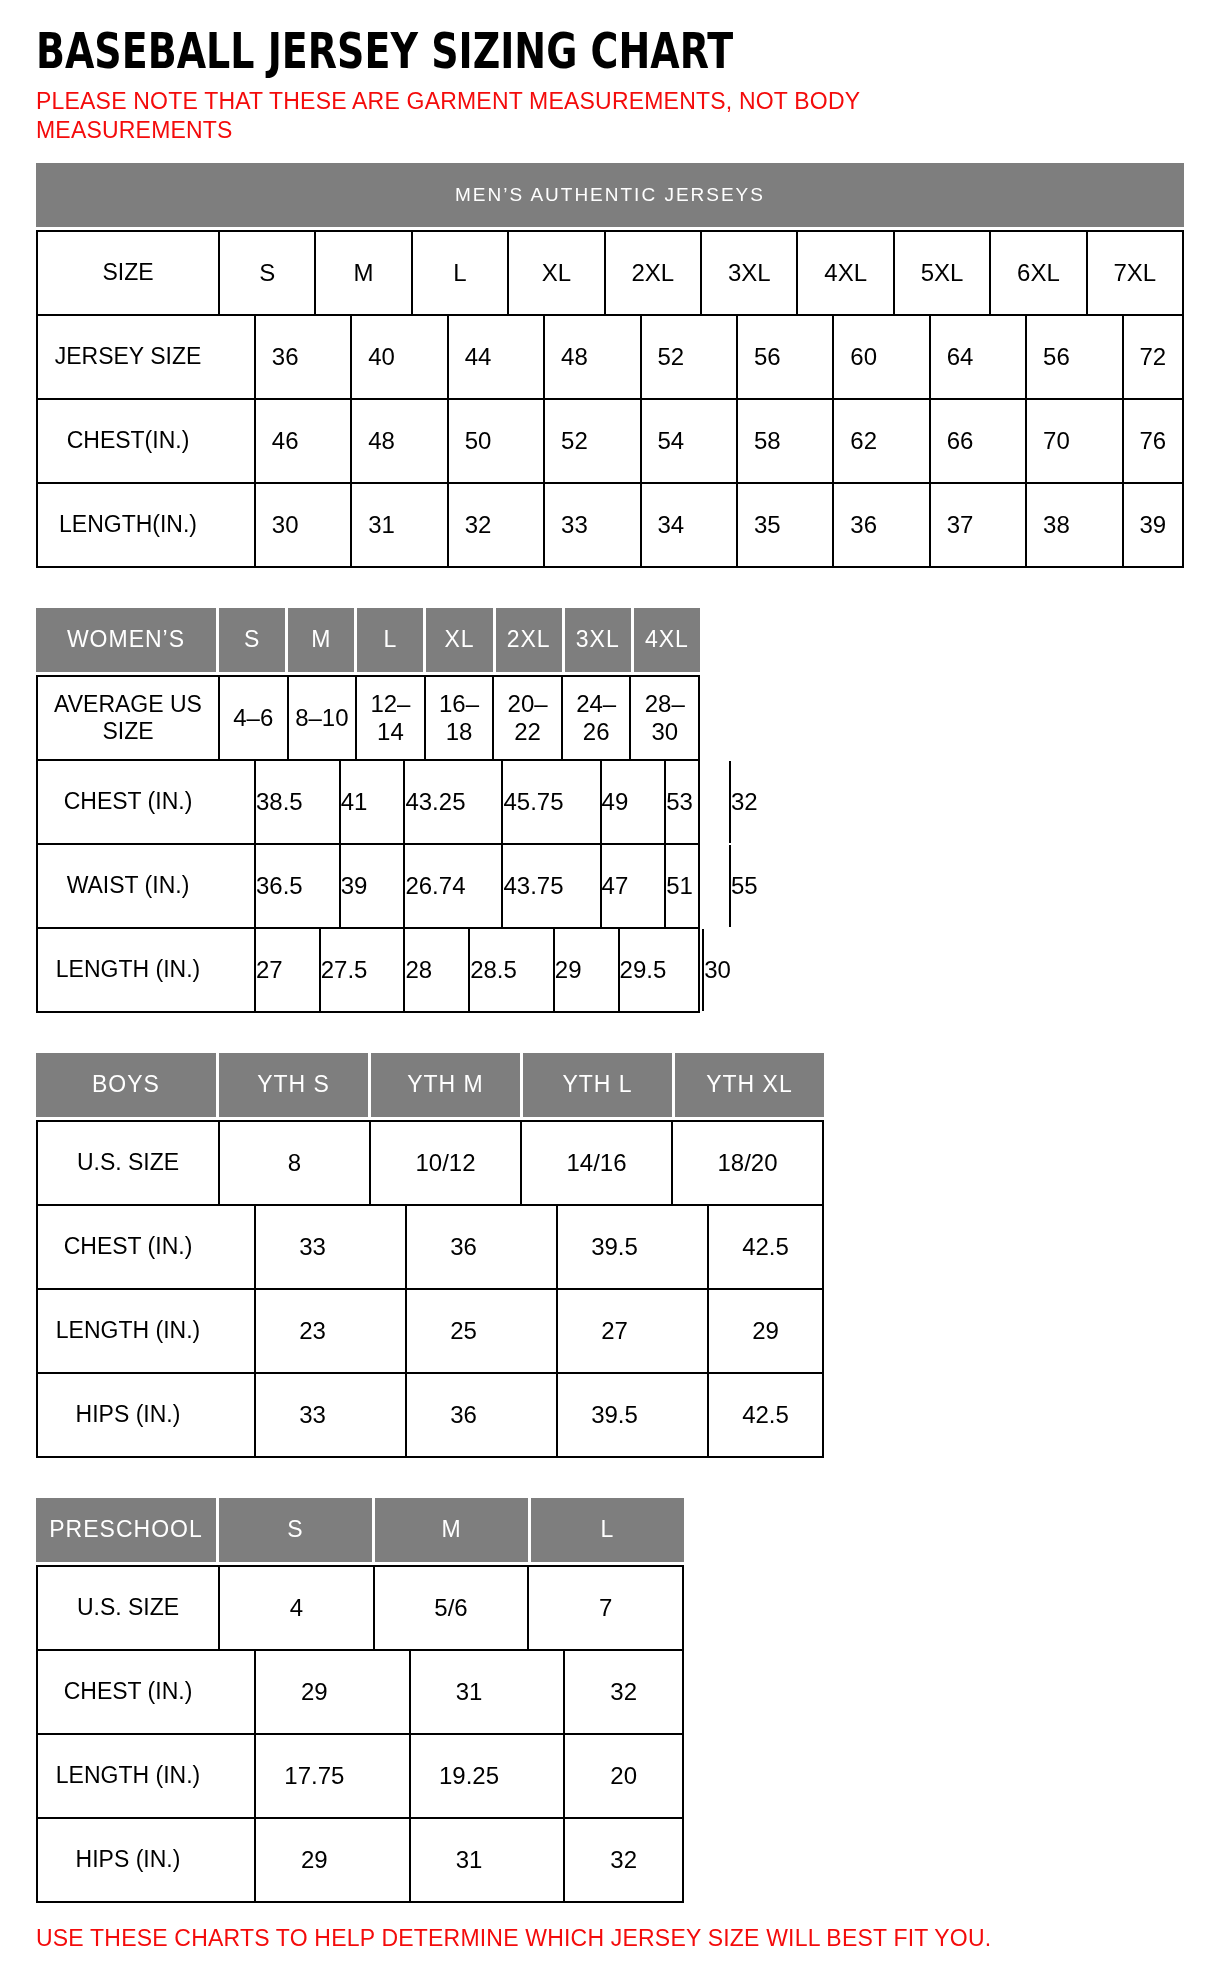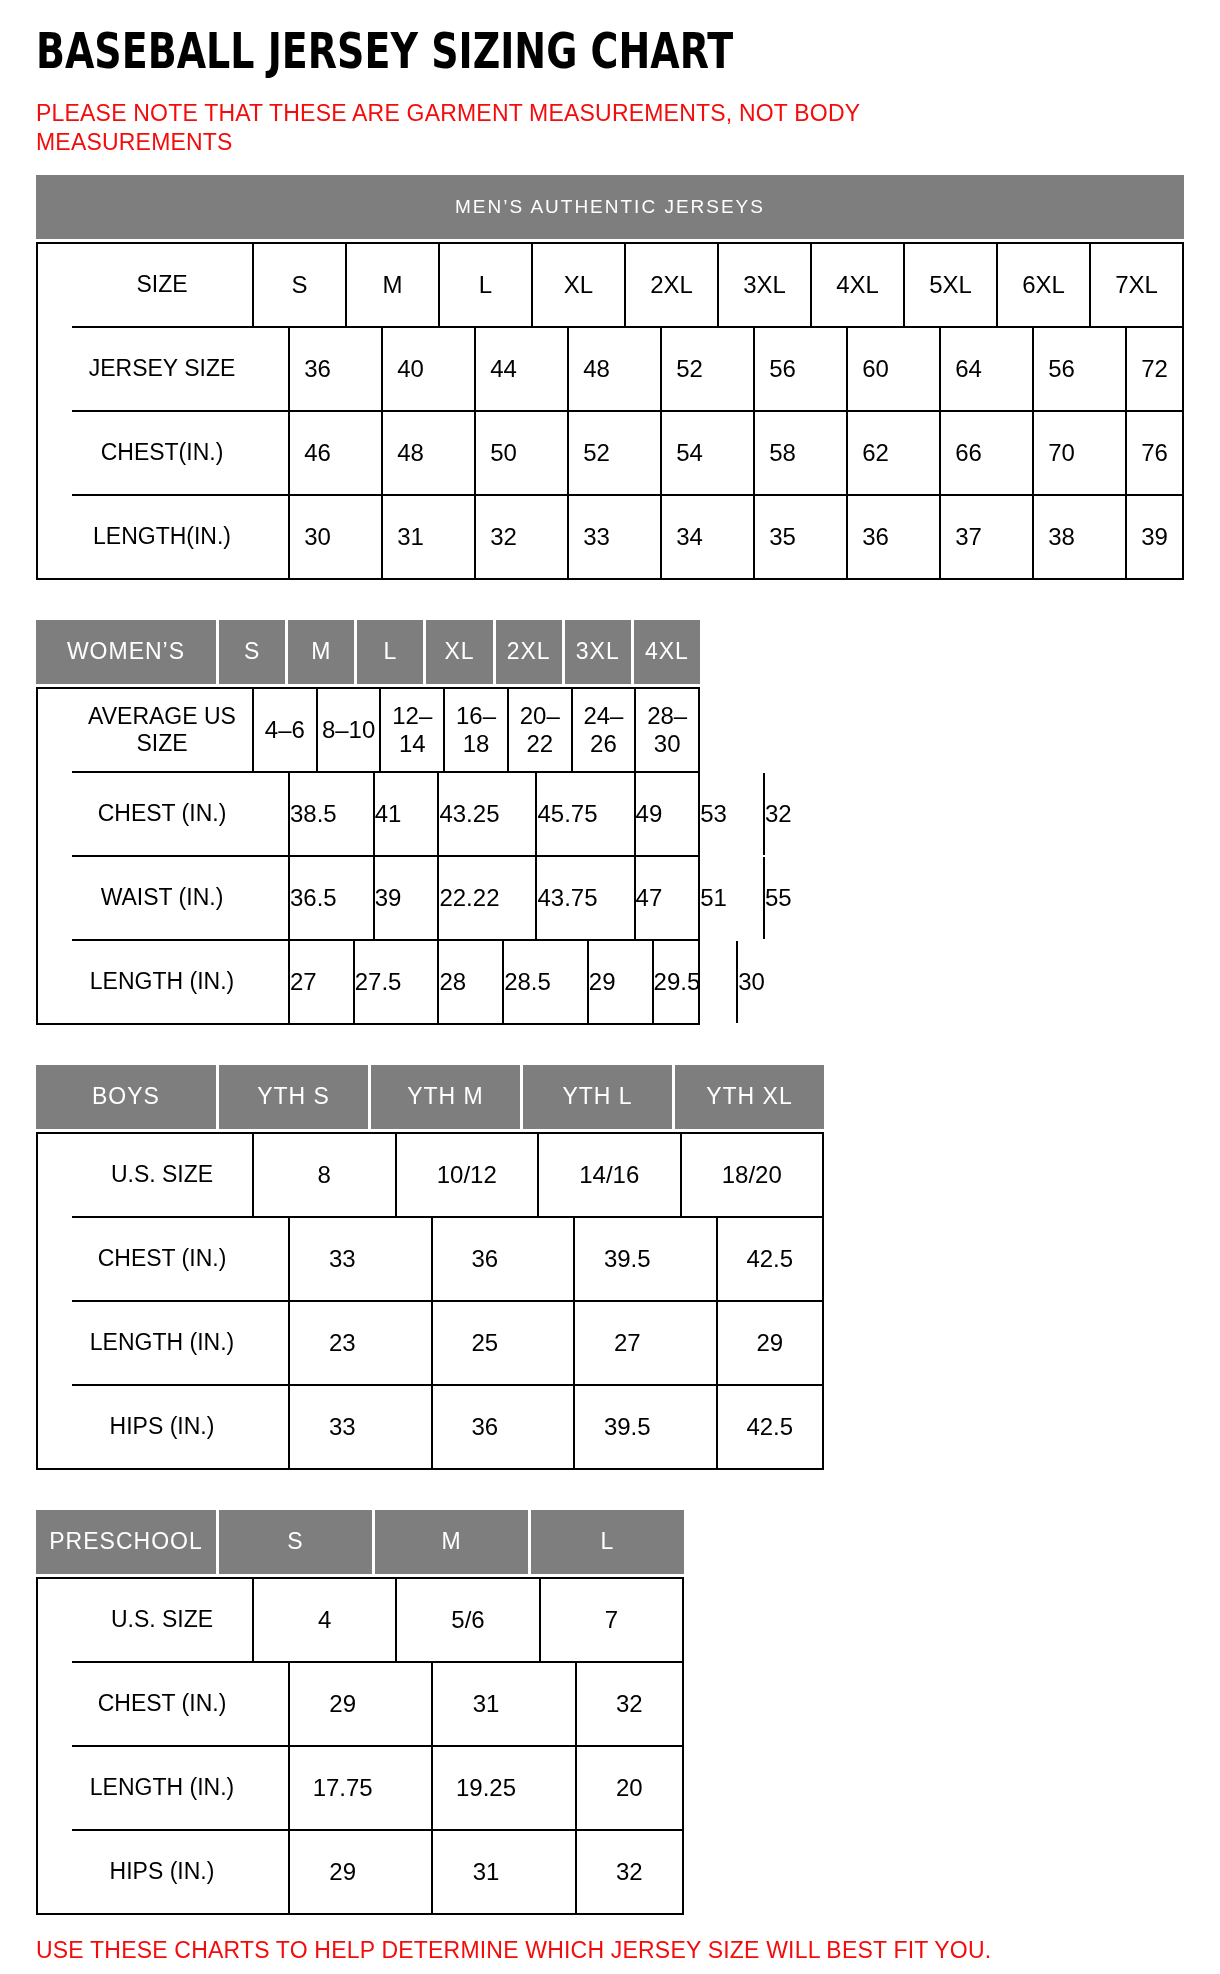--- a/index.html
+++ b/index.html
@@ -23,21 +23,21 @@
       white-space: nowrap;
       transform: scaleX(0.76);
       transform-origin: left top;
       letter-spacing: 0px;
     }
     .note {
       color: var(--accent-red, #f40b0b);
       font-size: 23px;
       line-height: 1.26;
       width: 910px;
-      margin-top: 20px;
+      margin-top: 8px;
       letter-spacing: 0.2px;
     }
     .sizing-table { margin-top: 40px; }
     .t-mens      { width: 1148px; margin-top: 18px; }
     .t-womens    { width: 664px; }
     .t-boys      { width: 788px; }
     .t-preschool { width: 648px; }
 
     .banner {
       background: var(--header-gray, #7e7e7e);
@@ -58,21 +58,21 @@
       display: flex;
       align-items: center;
       justify-content: center;
       font-size: 23px;
       letter-spacing: 1px;
       box-sizing: border-box;
       text-align: center;
     }
     .hdr-cell + .hdr-cell { border-left: 3px solid #fff; }
 
-    .tbody { border: 2px solid var(--border-black, #000); padding-left: 34px; }
+    .tbody { border: 2px solid var(--border-black, #000); }
     .trow { display: flex; }
     .trow + .trow { border-top: 2px solid var(--border-black, #000); gap: 36px; }
     .tcell {
       display: flex;
       align-items: center;
       justify-content: center;
       box-sizing: border-box;
       height: 82px;
       font-size: 24px;
       text-align: center;
@@ -182,21 +182,21 @@
           <div class="tcell data-cell">43.25</div>
           <div class="tcell data-cell">45.75</div>
           <div class="tcell data-cell">49</div>
           <div class="tcell data-cell">53</div>
           <div class="tcell data-cell">32</div>
         </div>
         <div class="trow">
           <div class="tcell label-cell">WAIST (IN.)</div>
           <div class="tcell data-cell">36.5</div>
           <div class="tcell data-cell">39</div>
-          <div class="tcell data-cell">22.22</div>
+          <div class="tcell data-cell">26.74</div>
           <div class="tcell data-cell">43.75</div>
           <div class="tcell data-cell">47</div>
           <div class="tcell data-cell">51</div>
           <div class="tcell data-cell">55</div>
         </div>
         <div class="trow">
           <div class="tcell label-cell">LENGTH (IN.)</div>
           <div class="tcell data-cell">27</div>
           <div class="tcell data-cell">27.5</div>
           <div class="tcell data-cell">28</div>

